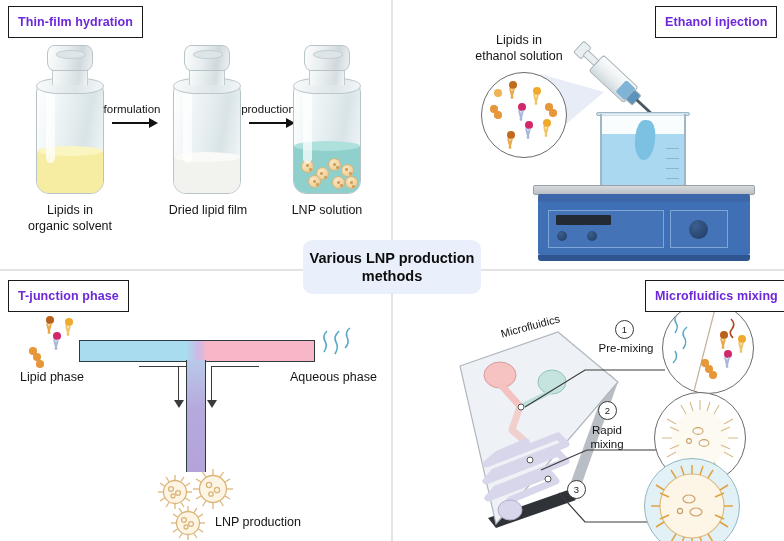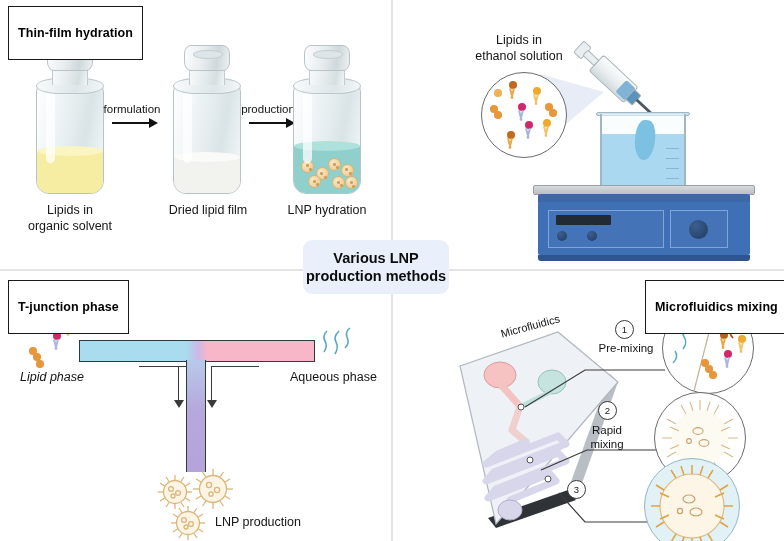--- a/index.html
+++ b/index.html
@@ -5,25 +5,25 @@
   html,body{margin:0;padding:0;background:#ffffff;}
   body{font-family:"Liberation Sans", sans-serif;}
   #stage{position:relative;width:784px;height:541px;background:#fff;overflow:hidden;}
 
   
   .divider-v{position:absolute;left:391px;top:0;width:2px;height:541px;background:#e3e3e3;}
   .divider-h{position:absolute;left:0;top:269px;width:784px;height:2px;background:#e3e3e3;}
 
   
   .sec-title{position:absolute;border:1.5px solid #1a1a1a;background:#fff;
-    font-size:12.5px;font-weight:bold;color:#000000;padding:19px 9px;white-space:nowrap;
+    font-size:12.5px;font-weight:bold;color:#6d28d9;padding:8px 9px;white-space:nowrap;
     letter-spacing:.1px;z-index:30;}
 
   
-  .center-box{position:absolute;left:303px;top:240px;width:146px;height:54px;
+  .center-box{position:absolute;left:303px;top:240px;width:178px;height:54px;
     background:#eaf0fb;border-radius:9px;display:flex;align-items:center;justify-content:center;
     text-align:center;z-index:40;}
   .center-box span{font-size:14.5px;font-weight:bold;color:#0d0d0d;line-height:1.25;}
 
   
   .cap{position:absolute;font-size:12.5px;color:#141414;text-align:center;line-height:1.25;white-space:pre-line;}
   .cap-l{text-align:left;}
   .cap-small{font-size:10.5px;}
 
   
@@ -188,22 +188,23 @@
             <i style="left:4px;top:4px;"></i>
             <i style="left:6px;top:8px;"></i>
           </div>
       </div>
       <div class="v-gloss"></div>
     </div>
     <div class="v-shoulder"></div>
     <div class="v-neck"></div>
     <div class="v-cap"></div>
   </div>
-  <div class="cap" style="left:270px;top:203px;width:114px;">LNP hydration</div>
-
+  <div class="cap" style="left:270px;top:203px;width:114px;">LNP solution</div>
+
+  <div class="sec-title" style="left:655px;top:6px;">Ethanol injection</div>
 
   <div class="cap" style="left:463px;top:33px;width:112px;">Lipids in
 ethanol solution</div>
 
   <svg style="position:absolute;left:480px;top:68px;width:130px;height:90px;">
     <polygon points="60,6 124,24 60,78" fill="#dfe6f4" opacity="0.75"></polygon>
   </svg>
 
   <div class="lipid-circle" style="left:481px;top:72px;width:84px;height:84px;">
     <div class="lip" style="left:24px;top:8px;">
@@ -308,21 +309,21 @@
   <div class="tj-h tj-right" style="left:206px;top:340px;width:109px;"></div>
   <div class="tj-v" style="left:186px;top:360px;height:112px;"></div>
 
   <div class="ann-line" style="left:139px;top:366px;width:48px;height:1.4px;"></div>
   <div class="ann-line" style="left:178px;top:366px;width:1.4px;height:36px;"></div>
   <div class="ann-head" style="left:174px;top:400px;"></div>
   <div class="ann-line" style="left:211px;top:366px;width:48px;height:1.4px;"></div>
   <div class="ann-line" style="left:211px;top:366px;width:1.4px;height:36px;"></div>
   <div class="ann-head" style="left:207px;top:400px;"></div>
 
-  <div class="cap cap-l" style="left:20px;top:370px;width:110px;font-style:italic;">Lipid phase</div>
+  <div class="cap cap-l" style="left:20px;top:370px;width:110px;">Lipid phase</div>
   <div class="cap cap-l" style="left:290px;top:370px;width:110px;">Aqueous phase</div>
 
   <svg style="position:absolute;left:318px;top:318px;width:42px;height:42px;">
     <path d="M6,34 q4,-6 1,-11 q-3,-5 2,-10" stroke="#59a8c4" stroke-width="1.6" fill="none"></path>
     <path d="M17,36 q4,-7 1,-12 q-3,-5 3,-11" stroke="#59a8c4" stroke-width="1.6" fill="none"></path>
     <path d="M27,30 q5,-5 2,-11 q-2,-5 3,-9" stroke="#59a8c4" stroke-width="1.6" fill="none"></path>
   </svg>
 
   <svg style="position:absolute;left:155px;top:472px;width:40px;height:40px;">
     <g stroke="#dcb57a" stroke-width="1.3">

